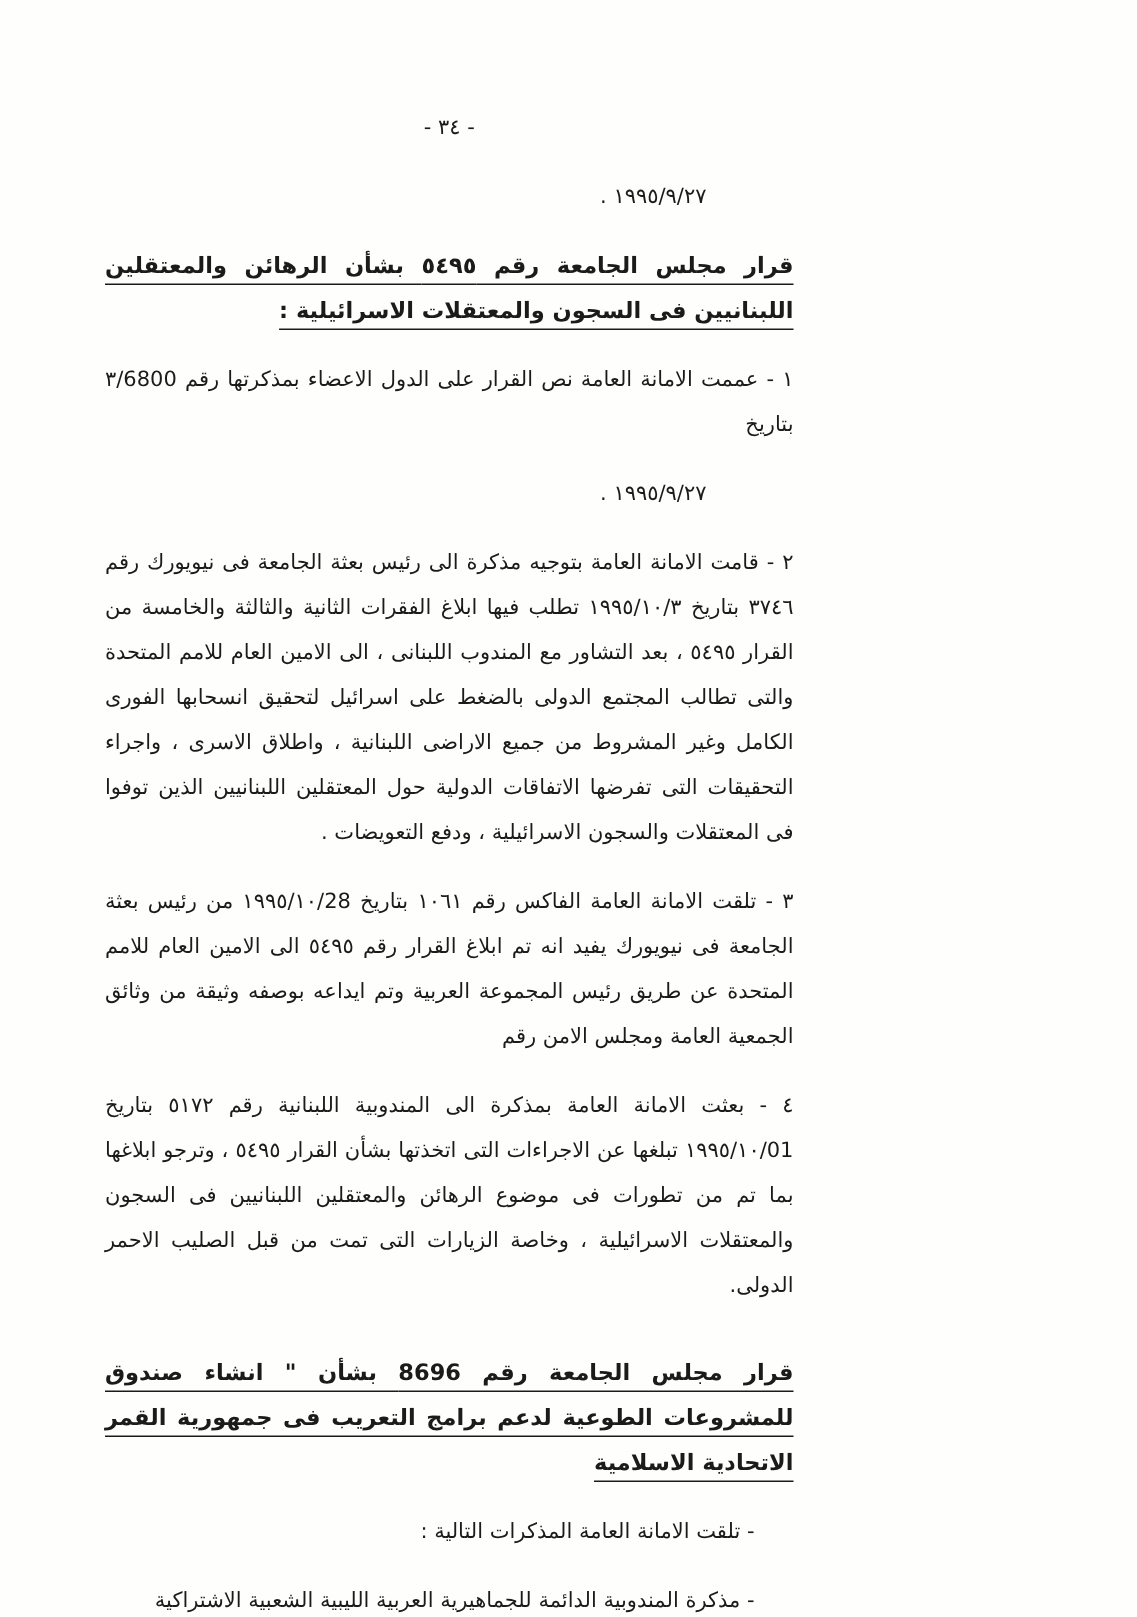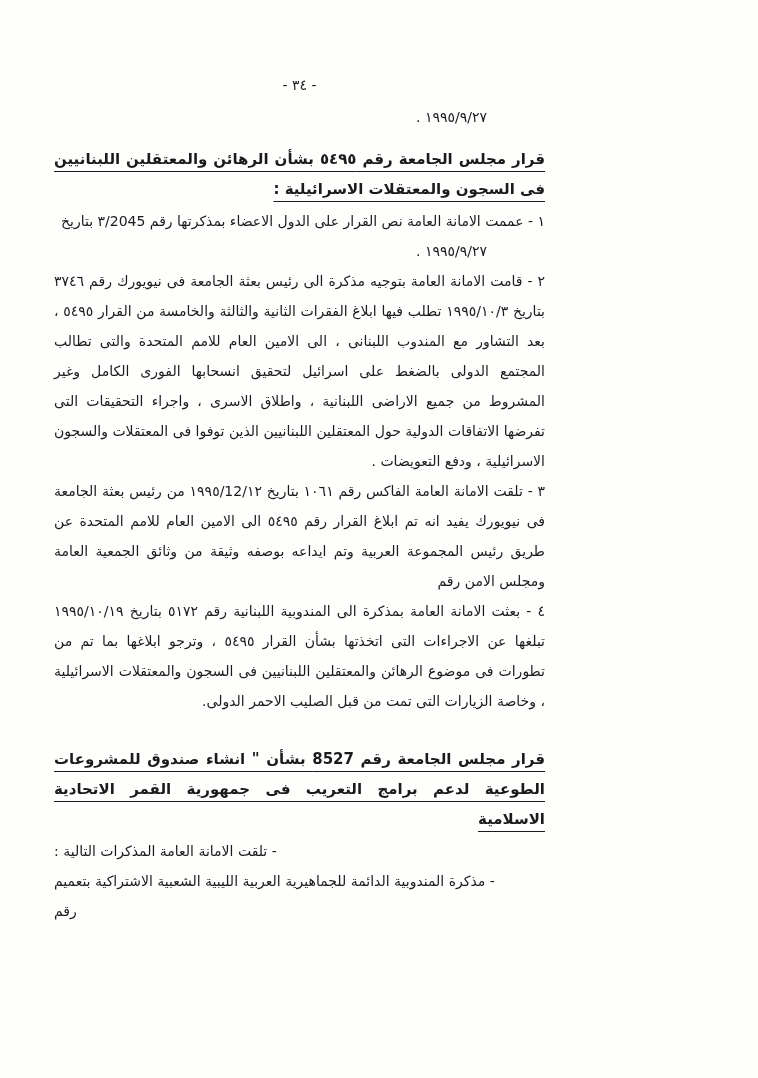--- a/index.html
+++ b/index.html
@@ -23,68 +23,68 @@
     font-size: 14px;
     line-height: 30px;
   }
   .page-number {
     text-align: center;
     letter-spacing: 2px;
     margin-bottom: 2px;
   }
   .para {
     text-align: justify;
-    margin: 0;
+    margin: 16px;
   }
   .cont {
     padding-right: 58px;
     text-align: right;
   }
   .heading {
     font-weight: bold;
     font-size: 15px;
     text-decoration: underline;
     text-decoration-thickness: 1.4px;
     text-underline-offset: 7px;
     text-align: justify;
     margin-top: 12px;
     margin-bottom: 2px;
   }
   .heading.second {
     margin-top: 28px;
   }
   .dash {
     padding-right: 26px;
-    text-align: left;
+    text-align: right;
   }
 </style>
 </head>
 <body>
 
 <div class="page">
 
   <div class="page-number">- ٣٤ -</div>
 
   <div class="para cont">١٩٩٥/٩/٢٧ .</div>
 
 
   <div class="para heading">قرار مجلس الجامعة رقم ٥٤٩٥ بشأن الرهائن والمعتقلين اللبنانيين فى السجون والمعتقلات الاسرائيلية :</div>
 
-  <div class="para">١ - عممت الامانة العامة نص القرار على الدول الاعضاء بمذكرتها رقم ٣/2045 بتاريخ</div>
+  <div class="para">١ - عممت الامانة العامة نص القرار على الدول الاعضاء بمذكرتها رقم ٣/6800 بتاريخ</div>
 
   <div class="para cont">١٩٩٥/٩/٢٧ .</div>
 
   <div class="para">٢ - قامت الامانة العامة بتوجيه مذكرة الى رئيس بعثة الجامعة فى نيويورك رقم ٣٧٤٦ بتاريخ ١٩٩٥/١٠/٣ تطلب فيها ابلاغ الفقرات الثانية والثالثة والخامسة من القرار ٥٤٩٥ ، بعد التشاور مع المندوب اللبنانى ، الى الامين العام للامم المتحدة والتى تطالب المجتمع الدولى بالضغط على اسرائيل لتحقيق انسحابها الفورى الكامل وغير المشروط من جميع الاراضى اللبنانية ، واطلاق الاسرى ، واجراء التحقيقات التى تفرضها الاتفاقات الدولية حول المعتقلين اللبنانيين الذين توفوا فى المعتقلات والسجون الاسرائيلية ، ودفع التعويضات .</div>
 
-  <div class="para">٣ - تلقت الامانة العامة الفاكس رقم ١٠٦١ بتاريخ ١٩٩٥/12/١٢ من رئيس بعثة الجامعة فى نيويورك يفيد انه تم ابلاغ القرار رقم ٥٤٩٥ الى الامين العام للامم المتحدة عن طريق رئيس المجموعة العربية وتم ايداعه بوصفه وثيقة من وثائق الجمعية العامة ومجلس الامن رقم</div>
+  <div class="para">٣ - تلقت الامانة العامة الفاكس رقم ١٠٦١ بتاريخ ١٩٩٥/١٠/28 من رئيس بعثة الجامعة فى نيويورك يفيد انه تم ابلاغ القرار رقم ٥٤٩٥ الى الامين العام للامم المتحدة عن طريق رئيس المجموعة العربية وتم ايداعه بوصفه وثيقة من وثائق الجمعية العامة ومجلس الامن رقم</div>
 
 
-  <div class="para">٤ - بعثت الامانة العامة بمذكرة الى المندوبية اللبنانية رقم ٥١٧٢ بتاريخ ١٩٩٥/١٠/١٩ تبلغها عن الاجراءات التى اتخذتها بشأن القرار ٥٤٩٥ ، وترجو ابلاغها بما تم من تطورات فى موضوع الرهائن والمعتقلين اللبنانيين فى السجون والمعتقلات الاسرائيلية ، وخاصة الزيارات التى تمت من قبل الصليب الاحمر الدولى.</div>
+  <div class="para">٤ - بعثت الامانة العامة بمذكرة الى المندوبية اللبنانية رقم ٥١٧٢ بتاريخ ١٩٩٥/١٠/01 تبلغها عن الاجراءات التى اتخذتها بشأن القرار ٥٤٩٥ ، وترجو ابلاغها بما تم من تطورات فى موضوع الرهائن والمعتقلين اللبنانيين فى السجون والمعتقلات الاسرائيلية ، وخاصة الزيارات التى تمت من قبل الصليب الاحمر الدولى.</div>
 
-  <div class="para heading second">قرار مجلس الجامعة رقم 8527 بشأن " انشاء صندوق للمشروعات الطوعية لدعم برامج التعريب فى جمهورية القمر الاتحادية الاسلامية</div>
+  <div class="para heading second">قرار مجلس الجامعة رقم 8696 بشأن " انشاء صندوق للمشروعات الطوعية لدعم برامج التعريب فى جمهورية القمر الاتحادية الاسلامية</div>
 
 
 
   <div class="para dash">- تلقت الامانة العامة المذكرات التالية :</div>
 
   <div class="para dash">- مذكرة المندوبية الدائمة للجماهيرية العربية الليبية الشعبية الاشتراكية بتعميم رقم</div>
 
 </div>
 
 </body></html>

